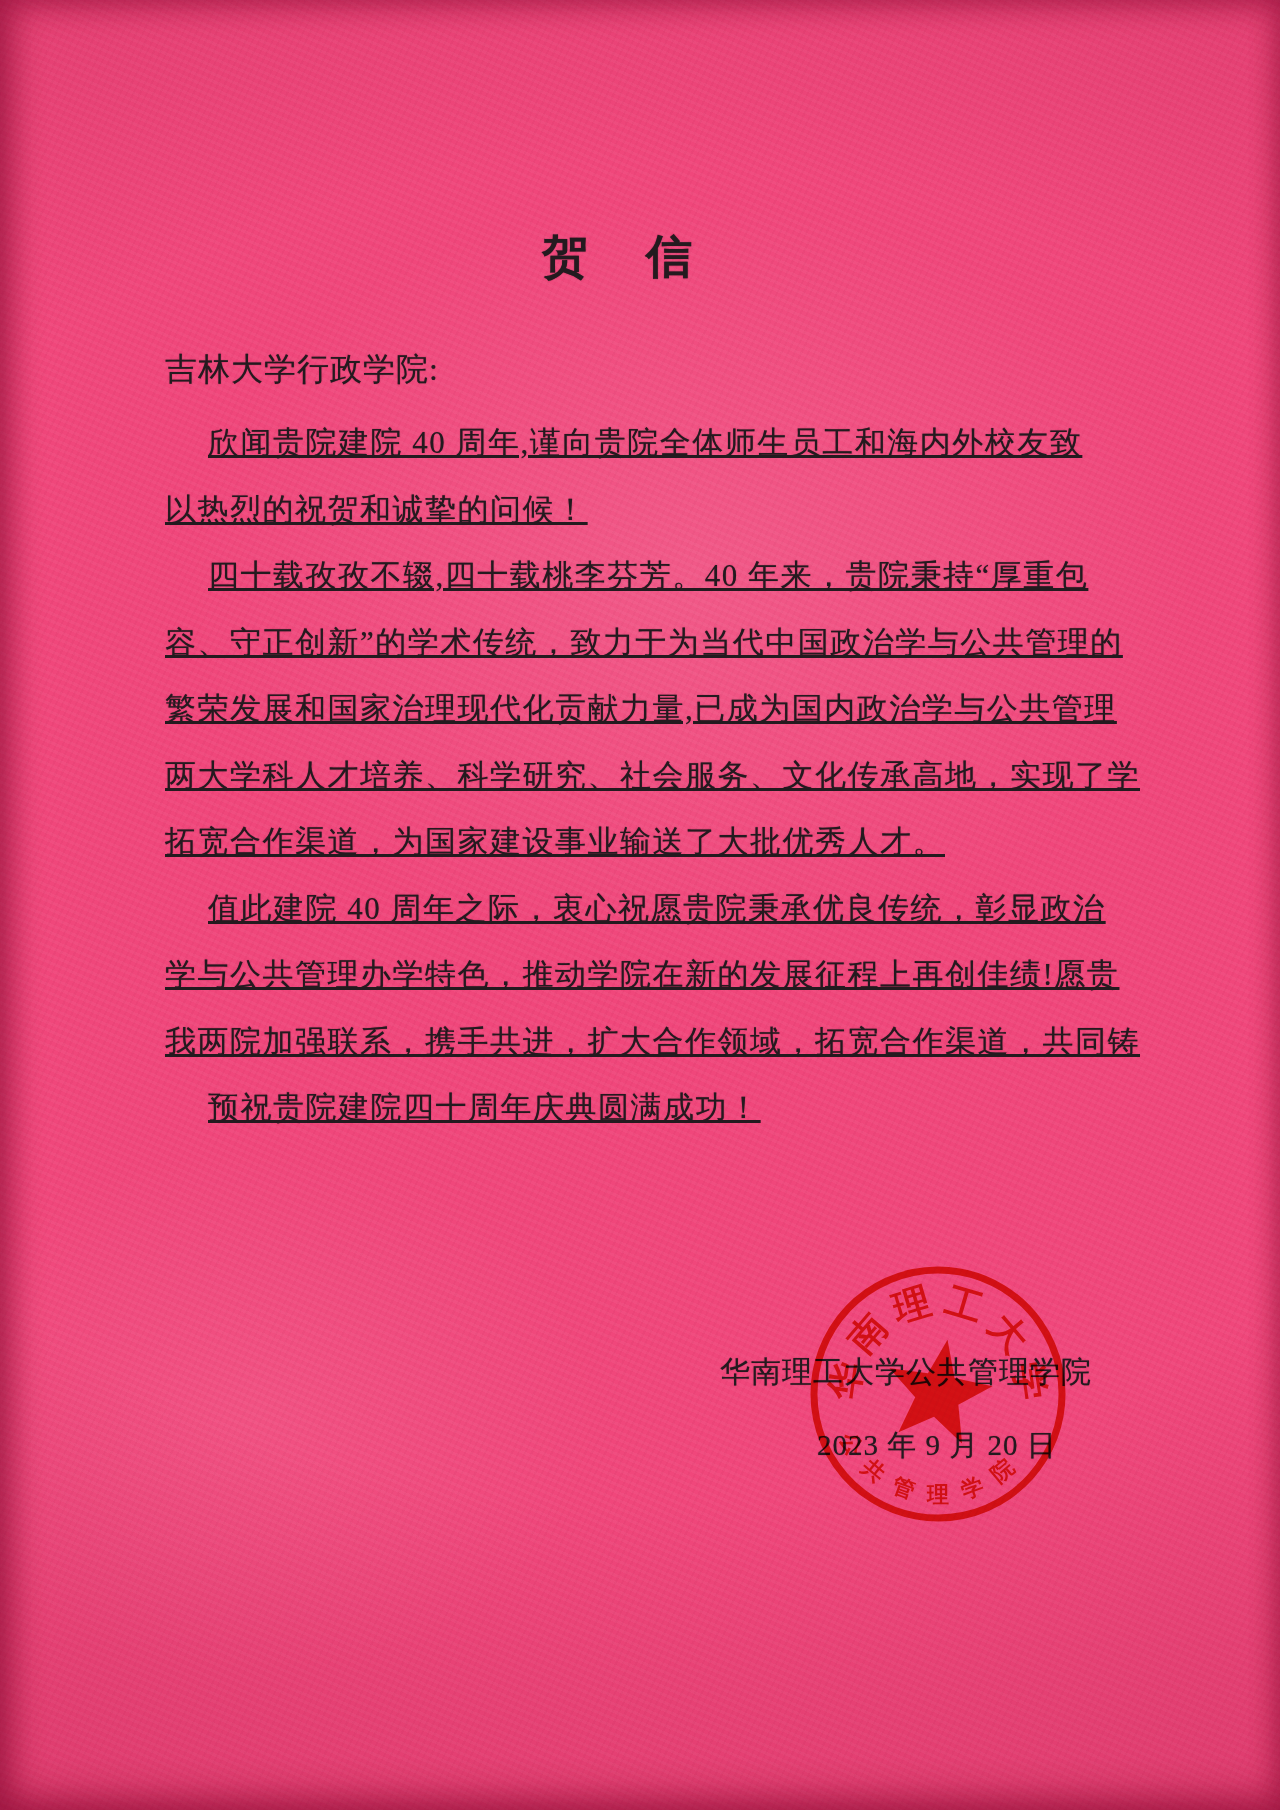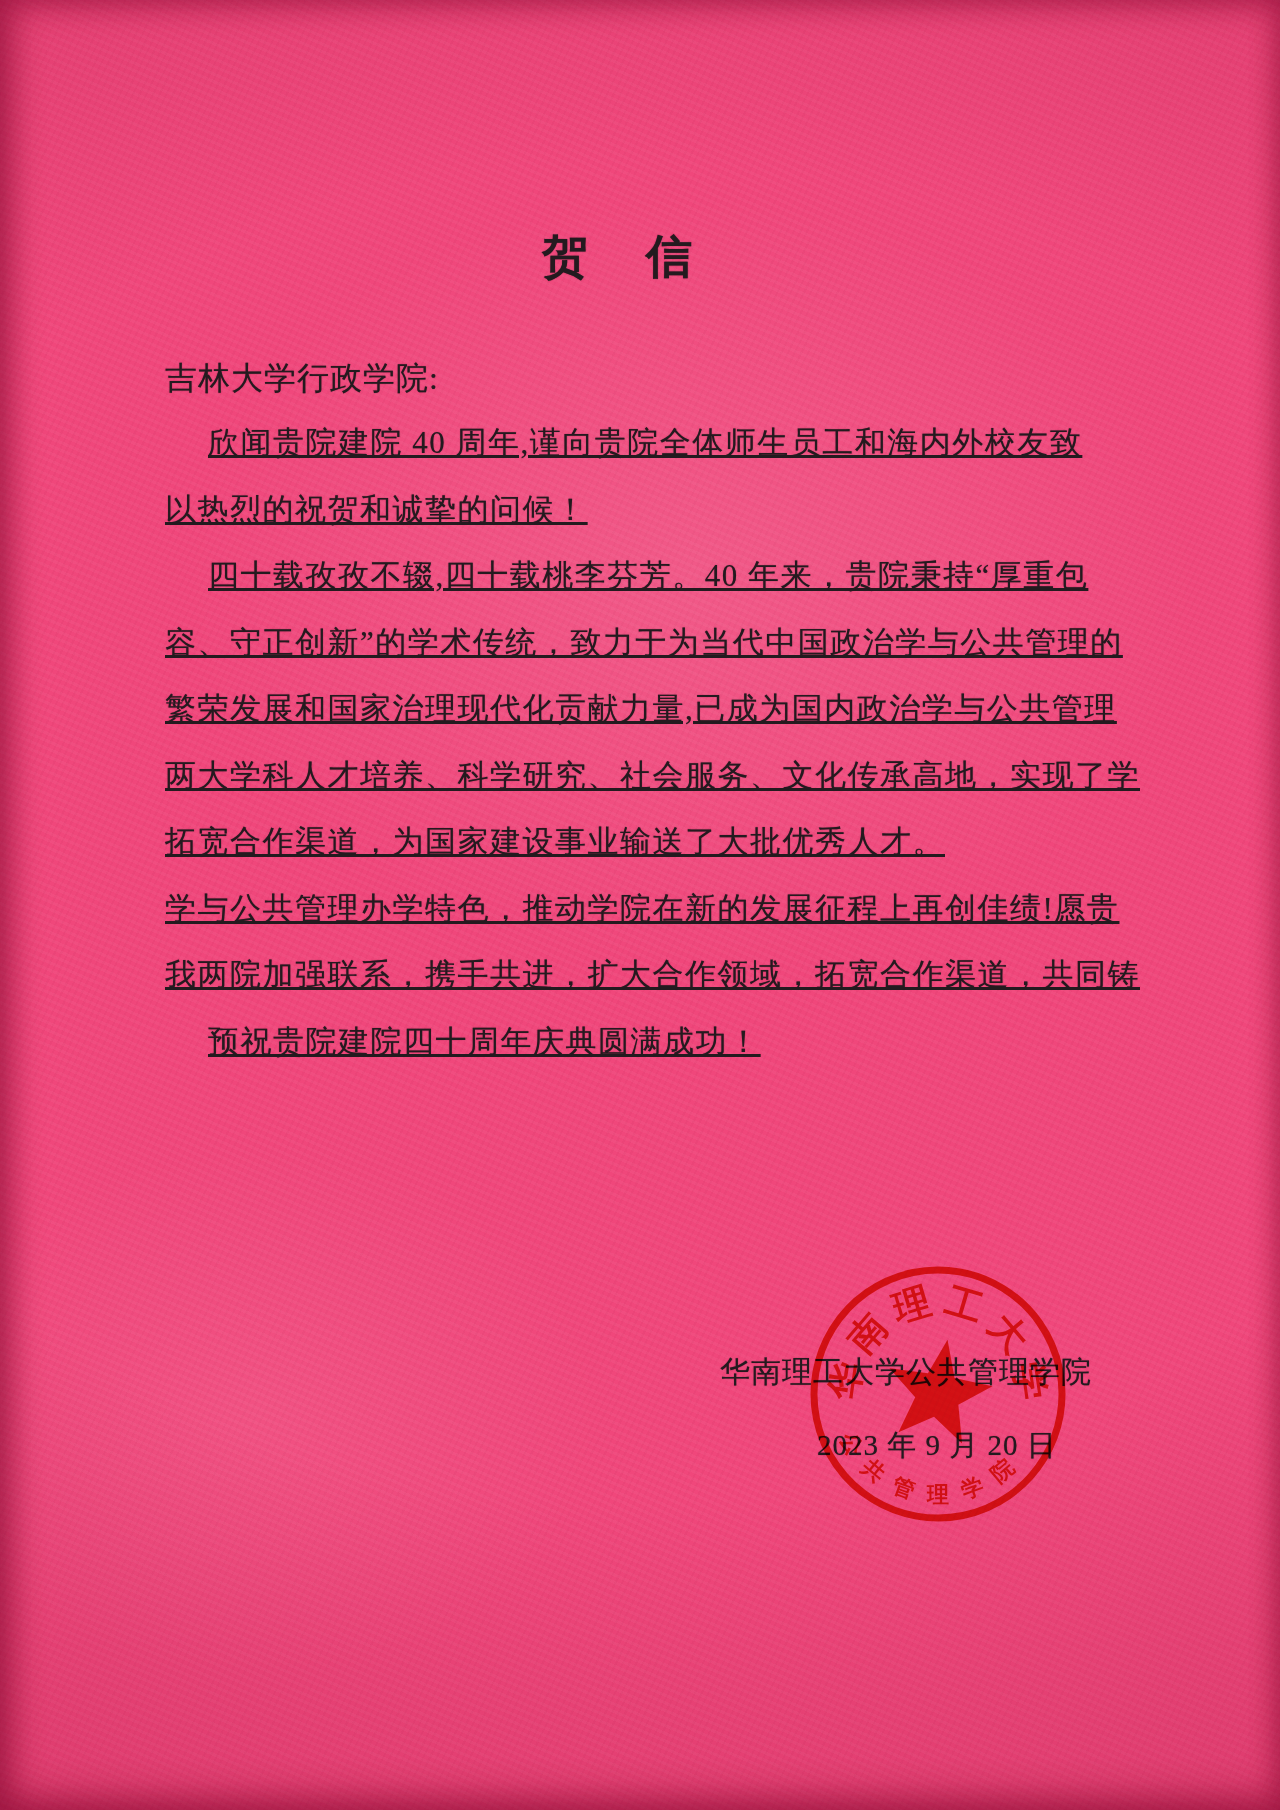--- a/index.html
+++ b/index.html
@@ -30,21 +30,21 @@
   .title{
     position:absolute; top:226px; left:0; width:1240px;
     text-align:center;
     font-family:Liberation Mono, monospace;
     font-weight:bold;
     font-size:46px;
     letter-spacing:6px;
     text-shadow:0 0 1px rgba(25,10,18,.7);
   }
   .salutation{
-    position:absolute; top:357px; left:165px;
+    position:absolute; top:348px; left:165px;
     font-size:32px; letter-spacing:1px;
     text-shadow:0 0 1px rgba(25,10,18,.6);
   }
   .letter-body{
     position:absolute; top:410px; left:165px; width:935px;
   }
   .line{
     height:66.5px; line-height:66.5px;
     font-size:31px; letter-spacing:1.5px;
     white-space:nowrap;
@@ -80,20 +80,21 @@
   <div class="salutation">吉林大学行政学院:</div>
 
   <div class="letter-body">
       <div class="line indent">欣闻贵院建院 40 周年,谨向贵院全体师生员工和海内外校友致</div>
       <div class="line">以热烈的祝贺和诚挚的问候！</div>
       <div class="line indent">四十载孜孜不辍,四十载桃李芬芳。40 年来，贵院秉持“厚重包</div>
       <div class="line">容、守正创新”的学术传统，致力于为当代中国政治学与公共管理的</div>
       <div class="line">繁荣发展和国家治理现代化贡献力量,已成为国内政治学与公共管理</div>
       <div class="line">两大学科人才培养、科学研究、社会服务、文化传承高地，实现了学</div>
       <div class="line">拓宽合作渠道，为国家建设事业输送了大批优秀人才。</div>
+      <div class="line indent">值此建院 40 周年之际，衷心祝愿贵院秉承优良传统，彰显政治</div>
       <div class="line">学与公共管理办学特色，推动学院在新的发展征程上再创佳绩!愿贵</div>
       <div class="line">我两院加强联系，携手共进，扩大合作领域，拓宽合作渠道，共同铸</div>
       <div class="line indent">预祝贵院建院四十周年庆典圆满成功！</div>
     </div>
 
   <div class="signature">华南理工大学公共管理学院</div>
 
   <div class="date">2023 年 9 月 20 日</div>
 
   <svg class="seal" viewBox="0 0 264 264">

